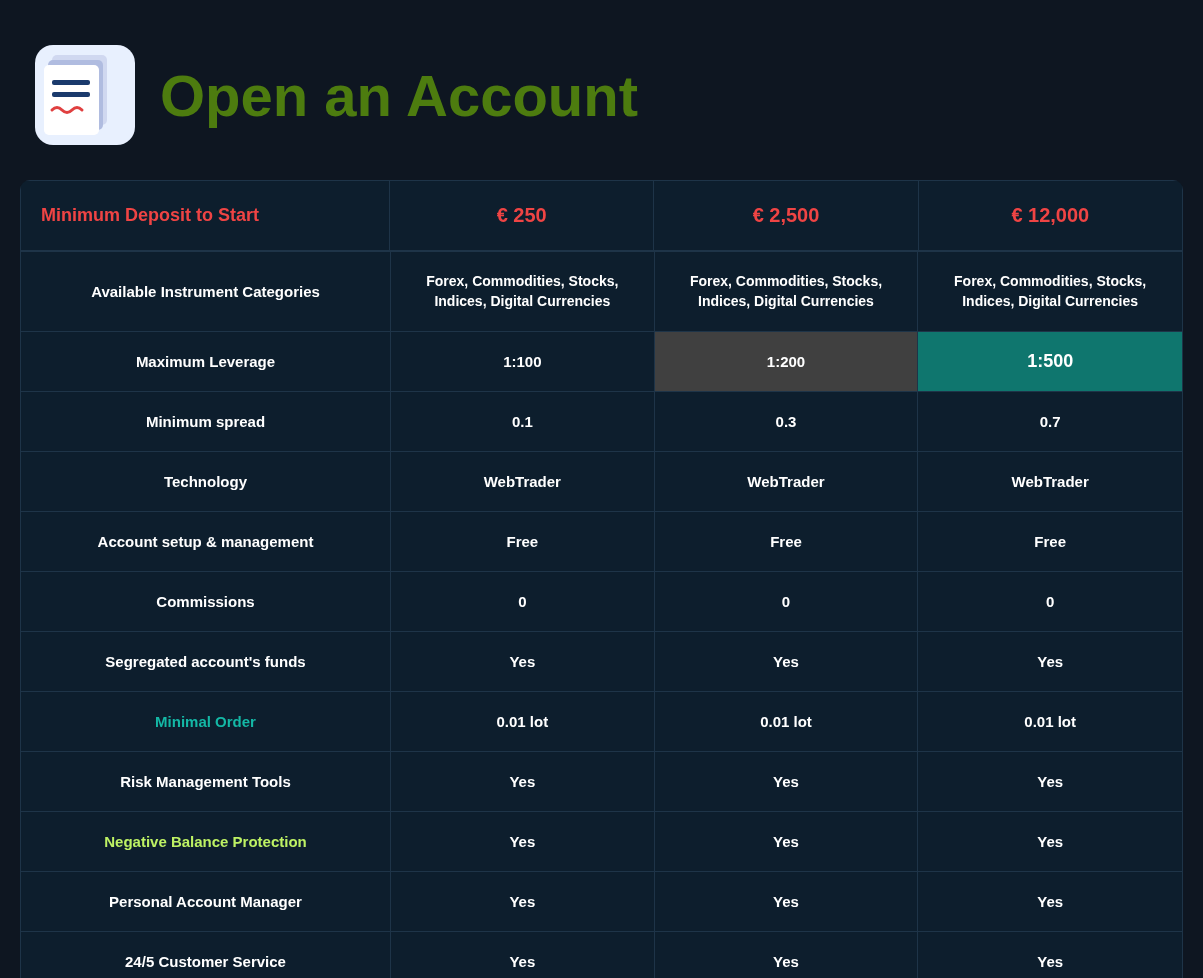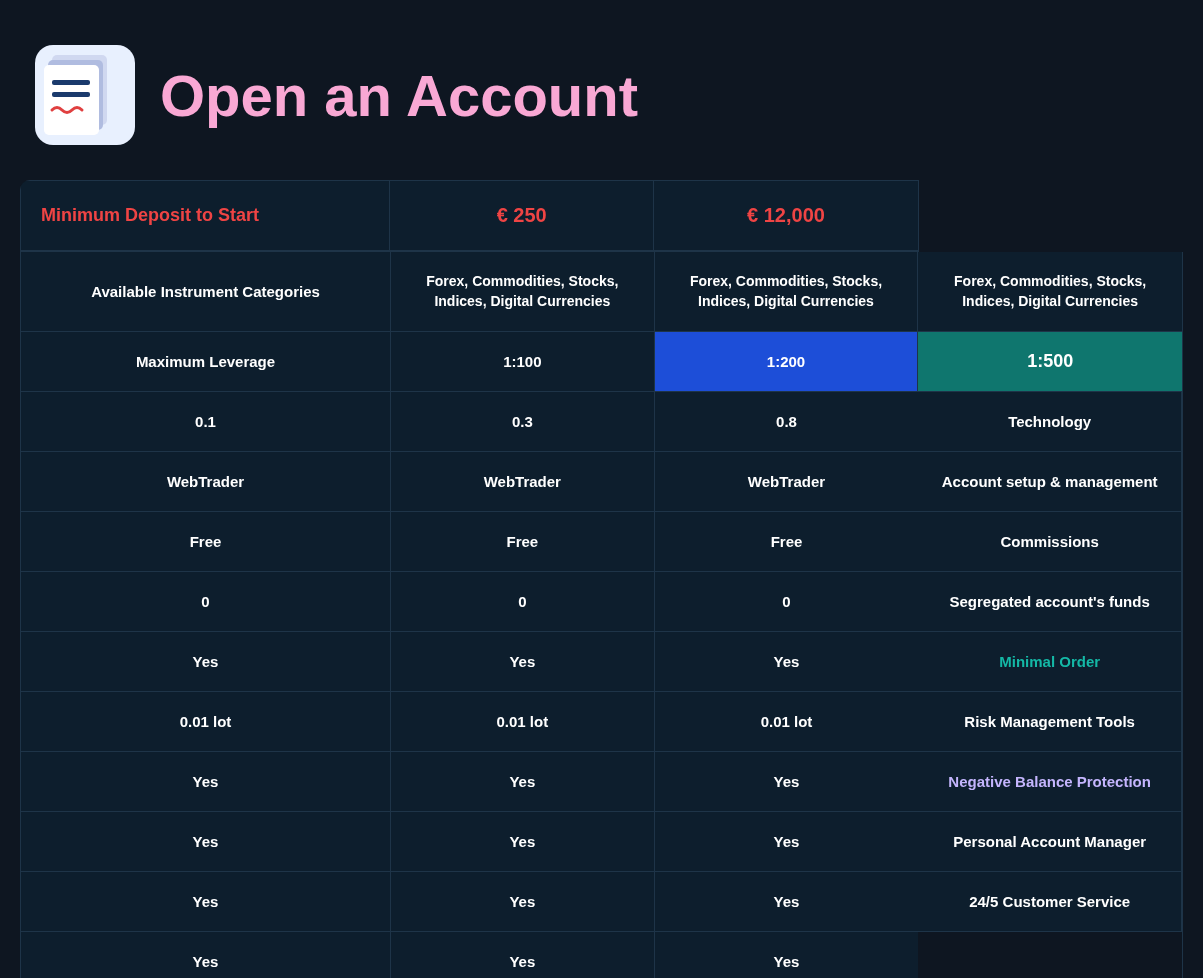--- a/index.html
+++ b/index.html
@@ -13,21 +13,21 @@
     }
     .header {
       display: flex;
       align-items: center;
       gap: 20px;
       padding: 20px 10px 30px 10px;
     }
     .header-title {
       font-size: 58px;
       font-weight: 900;
-      color: #f9a8d4;
+      color: #4d7c0f;
     }
     .table-container {
       display: grid;
       grid-template-columns: 370px 1fr 1fr 1fr;
       gap: 0;
       border-radius: 10px;
       overflow: hidden;
     }
     .col {
       background-color: #0d1e2d;
@@ -104,39 +104,43 @@
 <div class="table-container" style="border-radius: 10px 10px 0px 0px;">
 
   <div class="col" id="col1">
     <div class="col-header">Minimum Deposit to Start</div>
   </div>
 
   <div class="col" id="col2">
     <div class="col-header">€ 250</div>
   </div>
 
+  <div class="col" id="col3">
+    <div class="col-header">€ 2,500</div>
+  </div>
 
   <div class="col" id="col4">
     <div class="col-header">€ 12,000</div>
   </div>
 
 </div>
 
 <div id="rows-container" style="display: grid; grid-template-columns: 370px 1fr 1fr 1fr; border-left: 1px solid rgb(30, 52, 72); border-right: 1px solid rgb(30, 52, 72); border-bottom: 1px solid rgb(30, 52, 72); border-radius: 0px 0px 10px 10px; overflow: hidden; margin-top: 0px; border-top: none;">
 <div class="cell cell-instruments" style="background-color: rgb(13, 30, 45); border-bottom: 1px solid rgb(30, 52, 72); border-right: 1px solid rgb(30, 52, 72); text-align: center; padding: 16px 20px; font-size: 15px; font-weight: 700; color: rgb(255, 255, 255); display: flex; align-items: center; justify-content: center; min-height: 80px;">Available Instrument Categories</div>
     <div class="cell cell-instruments" style="background-color: rgb(13, 30, 45); border-bottom: 1px solid rgb(30, 52, 72); border-right: 1px solid rgb(30, 52, 72); text-align: center; padding: 16px 10px; font-size: 14px; font-weight: 600; color: rgb(255, 255, 255); display: flex; align-items: center; justify-content: center; min-height: 80px; line-height: 1.4;">Forex, Commodities, Stocks, Indices, Digital Currencies</div>
     <div class="cell cell-instruments" style="background-color: rgb(13, 30, 45); border-bottom: 1px solid rgb(30, 52, 72); border-right: 1px solid rgb(30, 52, 72); text-align: center; padding: 16px 10px; font-size: 14px; font-weight: 600; color: rgb(255, 255, 255); display: flex; align-items: center; justify-content: center; min-height: 80px; line-height: 1.4;">Forex, Commodities, Stocks, Indices, Digital Currencies</div>
     <div class="cell cell-instruments" style="background-color: rgb(13, 30, 45); border-bottom: 1px solid rgb(30, 52, 72); text-align: center; padding: 16px 10px; font-size: 14px; font-weight: 600; color: rgb(255, 255, 255); display: flex; align-items: center; justify-content: center; min-height: 80px; line-height: 1.4;">Forex, Commodities, Stocks, Indices, Digital Currencies</div>
     <div class="cell" style="background-color: rgb(13, 30, 45); border-bottom: 1px solid rgb(30, 52, 72); border-right: 1px solid rgb(30, 52, 72); text-align: center; padding: 16px 20px; font-size: 15px; font-weight: 700; color: rgb(255, 255, 255); display: flex; align-items: center; justify-content: center; min-height: 60px;">Maximum Leverage</div>
     <div class="cell" style="background-color: rgb(13, 30, 45); border-bottom: 1px solid rgb(30, 52, 72); border-right: 1px solid rgb(30, 52, 72); text-align: center; padding: 16px 10px; font-size: 15px; font-weight: 600; color: rgb(255, 255, 255); display: flex; align-items: center; justify-content: center; min-height: 60px; line-height: 1.4;">1:100</div>
-    <div class="cell" style="background-color: #1d4ed8; border-bottom: 1px solid rgb(30, 52, 72); border-right: 1px solid rgb(30, 52, 72); text-align: right; padding: 16px 10px; font-size: 15px; font-weight: 600; color: rgb(255, 255, 255); display: flex; align-items: center; justify-content: center; min-height: 60px; line-height: 1.4;">1:200</div>
+    <div class="cell" style="background-color: #404040; border-bottom: 1px solid rgb(30, 52, 72); border-right: 1px solid rgb(30, 52, 72); text-align: right; padding: 16px 10px; font-size: 15px; font-weight: 600; color: rgb(255, 255, 255); display: flex; align-items: center; justify-content: center; min-height: 60px; line-height: 1.4;">1:200</div>
     <div class="cell" style="background-color: #0f766e; border-bottom: 1px solid rgb(30, 52, 72); text-align: center; padding: 16px 10px; font-size: 18px; font-weight: 600; color: rgb(255, 255, 255); display: flex; align-items: center; justify-content: center; min-height: 60px; line-height: 1.4;">1:500</div>
+    <div class="cell" style="background-color: rgb(13, 30, 45); border-bottom: 1px solid rgb(30, 52, 72); border-right: 1px solid rgb(30, 52, 72); text-align: center; padding: 16px 20px; font-size: 15px; font-weight: 700; color: rgb(255, 255, 255); display: flex; align-items: center; justify-content: center; min-height: 60px;">Minimum spread</div>
     <div class="cell" style="background-color: rgb(13, 30, 45); border-bottom: 1px solid rgb(30, 52, 72); border-right: 1px solid rgb(30, 52, 72); text-align: center; padding: 16px 10px; font-size: 15px; font-weight: 600; color: rgb(255, 255, 255); display: flex; align-items: center; justify-content: center; min-height: 60px; line-height: 1.4;">0.1</div>
     <div class="cell" style="background-color: rgb(13, 30, 45); border-bottom: 1px solid rgb(30, 52, 72); border-right: 1px solid rgb(30, 52, 72); text-align: center; padding: 16px 10px; font-size: 15px; font-weight: 600; color: rgb(255, 255, 255); display: flex; align-items: center; justify-content: center; min-height: 60px; line-height: 1.4;">0.3</div>
-    <div class="cell" style="background-color: rgb(13, 30, 45); border-bottom: 1px solid rgb(30, 52, 72); text-align: center; padding: 16px 10px; font-size: 15px; font-weight: 600; color: rgb(255, 255, 255); display: flex; align-items: center; justify-content: center; min-height: 60px; line-height: 1.4;">0.8</div>
+    <div class="cell" style="background-color: rgb(13, 30, 45); border-bottom: 1px solid rgb(30, 52, 72); text-align: center; padding: 16px 10px; font-size: 15px; font-weight: 600; color: rgb(255, 255, 255); display: flex; align-items: center; justify-content: center; min-height: 60px; line-height: 1.4;">0.7</div>
     <div class="cell" style="background-color: rgb(13, 30, 45); border-bottom: 1px solid rgb(30, 52, 72); border-right: 1px solid rgb(30, 52, 72); text-align: center; padding: 16px 20px; font-size: 15px; font-weight: 700; color: rgb(255, 255, 255); display: flex; align-items: center; justify-content: center; min-height: 60px;">Technology</div>
     <div class="cell" style="background-color: rgb(13, 30, 45); border-bottom: 1px solid rgb(30, 52, 72); border-right: 1px solid rgb(30, 52, 72); text-align: center; padding: 16px 10px; font-size: 15px; font-weight: 600; color: rgb(255, 255, 255); display: flex; align-items: center; justify-content: center; min-height: 60px; line-height: 1.4;">WebTrader</div>
     <div class="cell" style="background-color: rgb(13, 30, 45); border-bottom: 1px solid rgb(30, 52, 72); border-right: 1px solid rgb(30, 52, 72); text-align: center; padding: 16px 10px; font-size: 15px; font-weight: 600; color: rgb(255, 255, 255); display: flex; align-items: center; justify-content: center; min-height: 60px; line-height: 1.4;">WebTrader</div>
     <div class="cell" style="background-color: rgb(13, 30, 45); border-bottom: 1px solid rgb(30, 52, 72); text-align: center; padding: 16px 10px; font-size: 15px; font-weight: 600; color: rgb(255, 255, 255); display: flex; align-items: center; justify-content: center; min-height: 60px; line-height: 1.4;">WebTrader</div>
     <div class="cell" style="background-color: rgb(13, 30, 45); border-bottom: 1px solid rgb(30, 52, 72); border-right: 1px solid rgb(30, 52, 72); text-align: center; padding: 16px 20px; font-size: 15px; font-weight: 700; color: rgb(255, 255, 255); display: flex; align-items: center; justify-content: center; min-height: 60px;">Account setup &amp; management</div>
     <div class="cell" style="background-color: rgb(13, 30, 45); border-bottom: 1px solid rgb(30, 52, 72); border-right: 1px solid rgb(30, 52, 72); text-align: center; padding: 16px 10px; font-size: 15px; font-weight: 600; color: rgb(255, 255, 255); display: flex; align-items: center; justify-content: center; min-height: 60px; line-height: 1.4;">Free</div>
     <div class="cell" style="background-color: rgb(13, 30, 45); border-bottom: 1px solid rgb(30, 52, 72); border-right: 1px solid rgb(30, 52, 72); text-align: center; padding: 16px 10px; font-size: 15px; font-weight: 600; color: rgb(255, 255, 255); display: flex; align-items: center; justify-content: center; min-height: 60px; line-height: 1.4;">Free</div>
     <div class="cell" style="background-color: rgb(13, 30, 45); border-bottom: 1px solid rgb(30, 52, 72); text-align: center; padding: 16px 10px; font-size: 15px; font-weight: 600; color: rgb(255, 255, 255); display: flex; align-items: center; justify-content: center; min-height: 60px; line-height: 1.4;">Free</div>
     <div class="cell" style="background-color: rgb(13, 30, 45); border-bottom: 1px solid rgb(30, 52, 72); border-right: 1px solid rgb(30, 52, 72); text-align: center; padding: 16px 20px; font-size: 15px; font-weight: 700; color: rgb(255, 255, 255); display: flex; align-items: center; justify-content: center; min-height: 60px;">Commissions</div>
     <div class="cell" style="background-color: rgb(13, 30, 45); border-bottom: 1px solid rgb(30, 52, 72); border-right: 1px solid rgb(30, 52, 72); text-align: center; padding: 16px 10px; font-size: 15px; font-weight: 600; color: rgb(255, 255, 255); display: flex; align-items: center; justify-content: center; min-height: 60px; line-height: 1.4;">0</div>
@@ -147,21 +151,21 @@
     <div class="cell" style="background-color: rgb(13, 30, 45); border-bottom: 1px solid rgb(30, 52, 72); border-right: 1px solid rgb(30, 52, 72); text-align: center; padding: 16px 10px; font-size: 15px; font-weight: 600; color: rgb(255, 255, 255); display: flex; align-items: center; justify-content: center; min-height: 60px; line-height: 1.4;">Yes</div>
     <div class="cell" style="background-color: rgb(13, 30, 45); border-bottom: 1px solid rgb(30, 52, 72); text-align: center; padding: 16px 10px; font-size: 15px; font-weight: 600; color: rgb(255, 255, 255); display: flex; align-items: center; justify-content: center; min-height: 60px; line-height: 1.4;">Yes</div>
     <div class="cell" style="background-color: rgb(13, 30, 45); border-bottom: 1px solid rgb(30, 52, 72); border-right: 1px solid rgb(30, 52, 72); text-align: center; padding: 16px 20px; font-size: 15px; font-weight: 700; color: #14b8a6; display: flex; align-items: center; justify-content: center; min-height: 60px;">Minimal Order</div>
     <div class="cell" style="background-color: rgb(13, 30, 45); border-bottom: 1px solid rgb(30, 52, 72); border-right: 1px solid rgb(30, 52, 72); text-align: center; padding: 16px 10px; font-size: 15px; font-weight: 600; color: rgb(255, 255, 255); display: flex; align-items: center; justify-content: center; min-height: 60px; line-height: 1.4;">0.01 lot</div>
     <div class="cell" style="background-color: rgb(13, 30, 45); border-bottom: 1px solid rgb(30, 52, 72); border-right: 1px solid rgb(30, 52, 72); text-align: center; padding: 16px 10px; font-size: 15px; font-weight: 600; color: rgb(255, 255, 255); display: flex; align-items: center; justify-content: center; min-height: 60px; line-height: 1.4;">0.01 lot</div>
     <div class="cell" style="background-color: rgb(13, 30, 45); border-bottom: 1px solid rgb(30, 52, 72); text-align: center; padding: 16px 10px; font-size: 15px; font-weight: 600; color: rgb(255, 255, 255); display: flex; align-items: center; justify-content: center; min-height: 60px; line-height: 1.4;">0.01 lot</div>
     <div class="cell" style="background-color: rgb(13, 30, 45); border-bottom: 1px solid rgb(30, 52, 72); border-right: 1px solid rgb(30, 52, 72); text-align: center; padding: 16px 20px; font-size: 15px; font-weight: 700; color: rgb(255, 255, 255); display: flex; align-items: center; justify-content: center; min-height: 60px;">Risk Management Tools</div>
     <div class="cell" style="background-color: rgb(13, 30, 45); border-bottom: 1px solid rgb(30, 52, 72); border-right: 1px solid rgb(30, 52, 72); text-align: center; padding: 16px 10px; font-size: 15px; font-weight: 600; color: rgb(255, 255, 255); display: flex; align-items: center; justify-content: center; min-height: 60px; line-height: 1.4;">Yes</div>
     <div class="cell" style="background-color: rgb(13, 30, 45); border-bottom: 1px solid rgb(30, 52, 72); border-right: 1px solid rgb(30, 52, 72); text-align: center; padding: 16px 10px; font-size: 15px; font-weight: 600; color: rgb(255, 255, 255); display: flex; align-items: center; justify-content: center; min-height: 60px; line-height: 1.4;">Yes</div>
     <div class="cell" style="background-color: rgb(13, 30, 45); border-bottom: 1px solid rgb(30, 52, 72); text-align: center; padding: 16px 10px; font-size: 15px; font-weight: 600; color: rgb(255, 255, 255); display: flex; align-items: center; justify-content: center; min-height: 60px; line-height: 1.4;">Yes</div>
-    <div class="cell" style="background-color: rgb(13, 30, 45); border-bottom: 1px solid rgb(30, 52, 72); border-right: 1px solid rgb(30, 52, 72); text-align: center; padding: 16px 20px; font-size: 15px; font-weight: 700; color: #c4b5fd; display: flex; align-items: center; justify-content: center; min-height: 60px;">Negative Balance Protection</div>
+    <div class="cell" style="background-color: rgb(13, 30, 45); border-bottom: 1px solid rgb(30, 52, 72); border-right: 1px solid rgb(30, 52, 72); text-align: center; padding: 16px 20px; font-size: 15px; font-weight: 700; color: #bef264; display: flex; align-items: center; justify-content: center; min-height: 60px;">Negative Balance Protection</div>
     <div class="cell" style="background-color: rgb(13, 30, 45); border-bottom: 1px solid rgb(30, 52, 72); border-right: 1px solid rgb(30, 52, 72); text-align: center; padding: 16px 10px; font-size: 15px; font-weight: 600; color: rgb(255, 255, 255); display: flex; align-items: center; justify-content: center; min-height: 60px; line-height: 1.4;">Yes</div>
     <div class="cell" style="background-color: rgb(13, 30, 45); border-bottom: 1px solid rgb(30, 52, 72); border-right: 1px solid rgb(30, 52, 72); text-align: center; padding: 16px 10px; font-size: 15px; font-weight: 600; color: rgb(255, 255, 255); display: flex; align-items: center; justify-content: center; min-height: 60px; line-height: 1.4;">Yes</div>
     <div class="cell" style="background-color: rgb(13, 30, 45); border-bottom: 1px solid rgb(30, 52, 72); text-align: center; padding: 16px 10px; font-size: 15px; font-weight: 600; color: rgb(255, 255, 255); display: flex; align-items: center; justify-content: center; min-height: 60px; line-height: 1.4;">Yes</div>
     <div class="cell" style="background-color: rgb(13, 30, 45); border-bottom: 1px solid rgb(30, 52, 72); border-right: 1px solid rgb(30, 52, 72); text-align: center; padding: 16px 20px; font-size: 15px; font-weight: 700; color: #ffffff; display: flex; align-items: center; justify-content: center; min-height: 60px;">Personal Account Manager</div>
     <div class="cell" style="background-color: rgb(13, 30, 45); border-bottom: 1px solid rgb(30, 52, 72); border-right: 1px solid rgb(30, 52, 72); text-align: center; padding: 16px 10px; font-size: 15px; font-weight: 600; color: rgb(255, 255, 255); display: flex; align-items: center; justify-content: center; min-height: 60px; line-height: 1.4;">Yes</div>
     <div class="cell" style="background-color: rgb(13, 30, 45); border-bottom: 1px solid rgb(30, 52, 72); border-right: 1px solid rgb(30, 52, 72); text-align: center; padding: 16px 10px; font-size: 15px; font-weight: 600; color: rgb(255, 255, 255); display: flex; align-items: center; justify-content: center; min-height: 60px; line-height: 1.4;">Yes</div>
     <div class="cell" style="background-color: rgb(13, 30, 45); border-bottom: 1px solid rgb(30, 52, 72); text-align: center; padding: 16px 10px; font-size: 15px; font-weight: 600; color: rgb(255, 255, 255); display: flex; align-items: center; justify-content: center; min-height: 60px; line-height: 1.4;">Yes</div>
     <div class="cell" style="background-color: rgb(13, 30, 45); border-bottom: 1px solid rgb(30, 52, 72); border-right: 1px solid rgb(30, 52, 72); text-align: center; padding: 16px 20px; font-size: 15px; font-weight: 700; color: rgb(255, 255, 255); display: flex; align-items: center; justify-content: center; min-height: 60px;">24/5 Customer Service</div>
     <div class="cell" style="background-color: rgb(13, 30, 45); border-bottom: 1px solid rgb(30, 52, 72); border-right: 1px solid rgb(30, 52, 72); text-align: center; padding: 16px 10px; font-size: 15px; font-weight: 600; color: rgb(255, 255, 255); display: flex; align-items: center; justify-content: center; min-height: 60px; line-height: 1.4;">Yes</div>
     <div class="cell" style="background-color: rgb(13, 30, 45); border-bottom: 1px solid rgb(30, 52, 72); border-right: 1px solid rgb(30, 52, 72); text-align: center; padding: 16px 10px; font-size: 15px; font-weight: 600; color: rgb(255, 255, 255); display: flex; align-items: center; justify-content: center; min-height: 60px; line-height: 1.4;">Yes</div>

